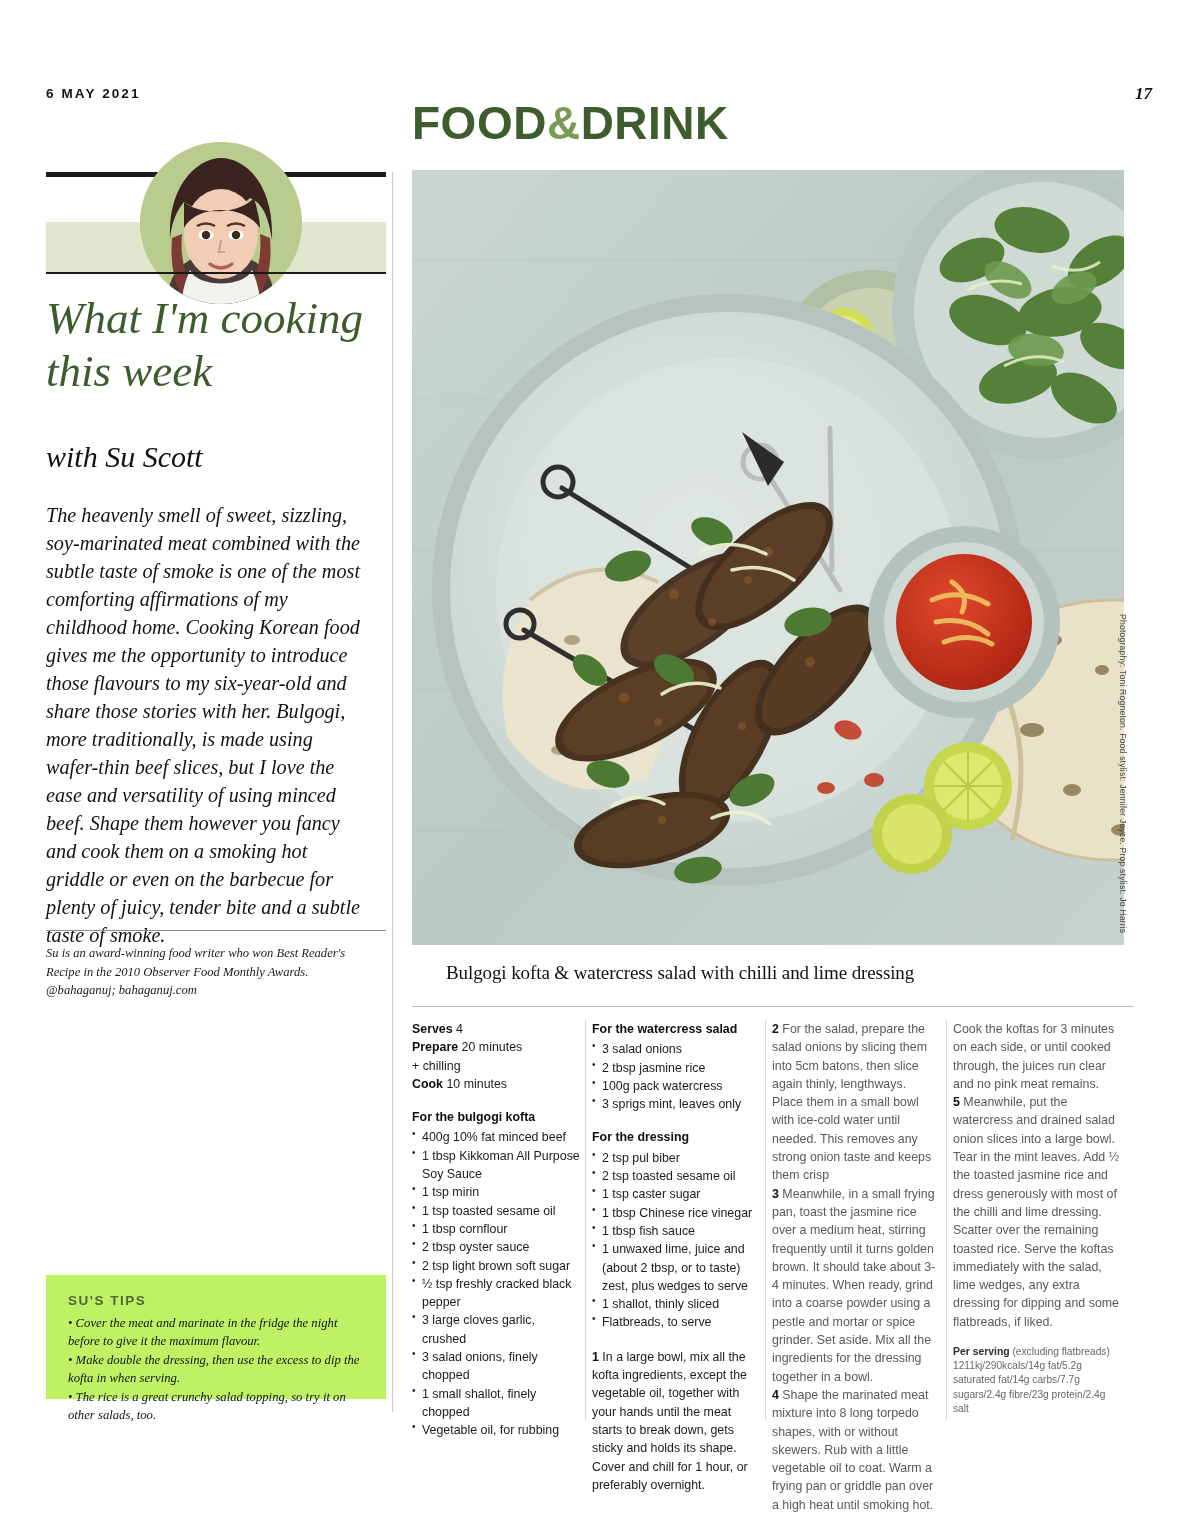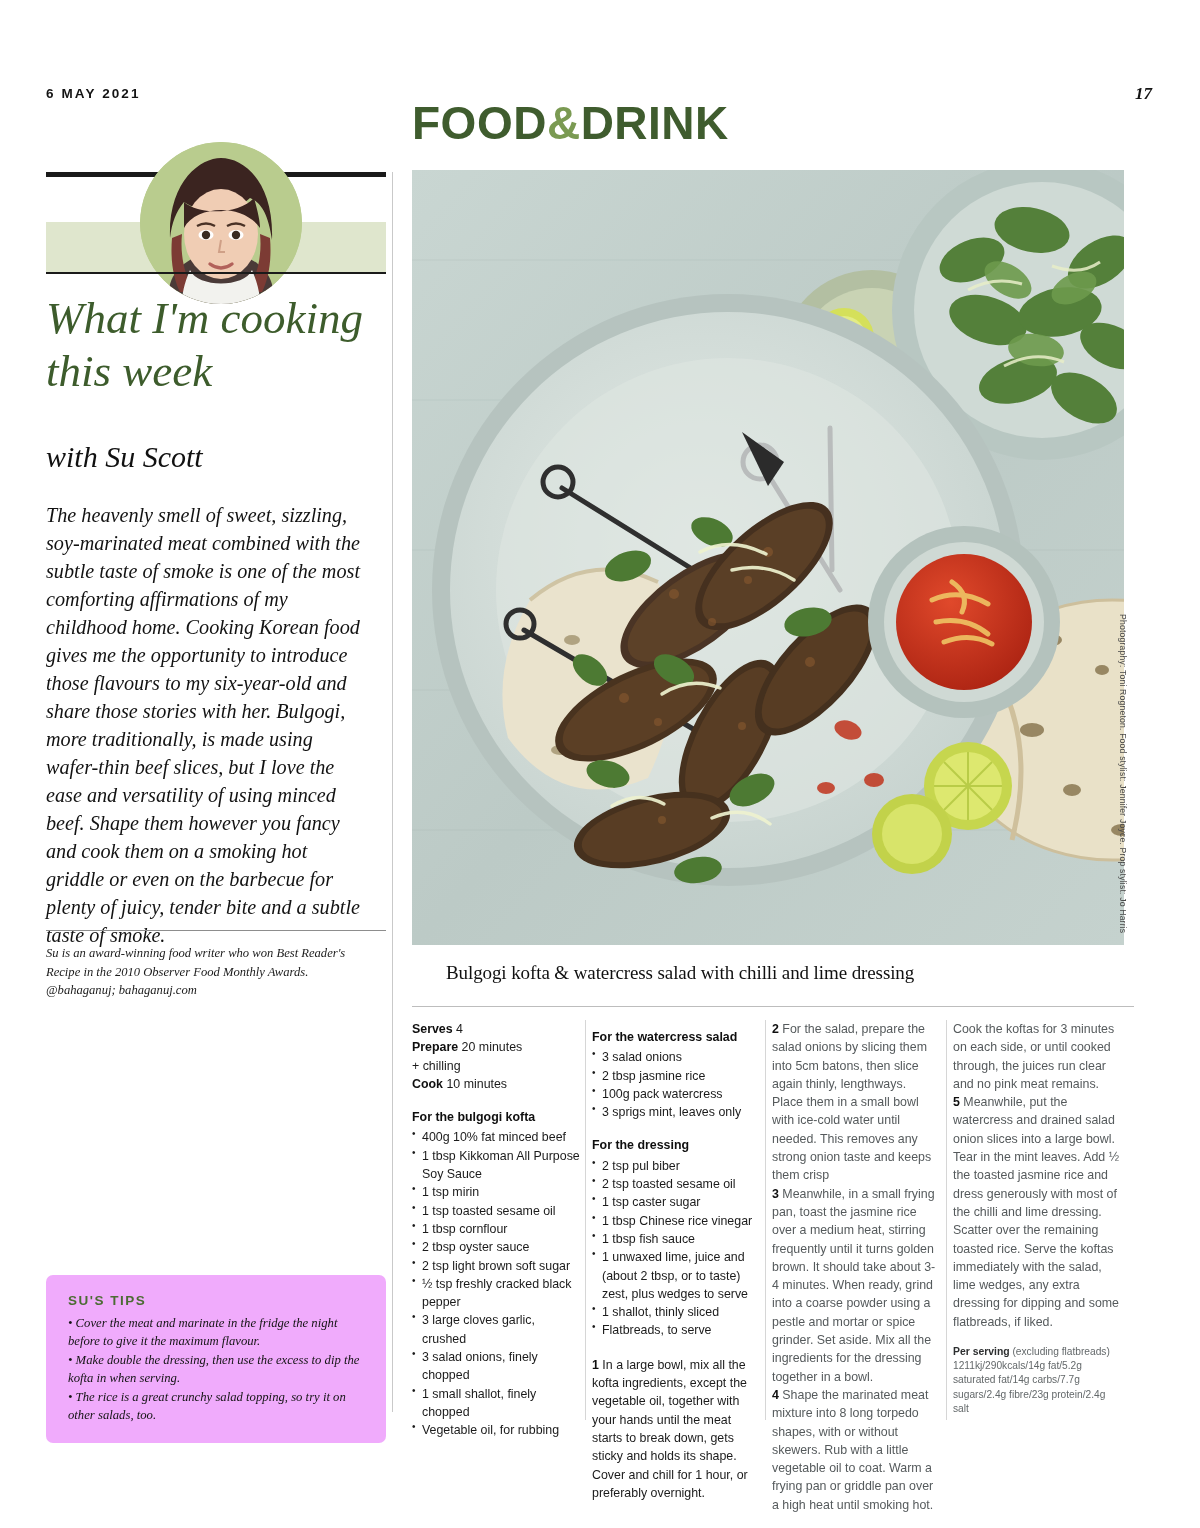--- a/index.html
+++ b/index.html
@@ -87,24 +87,23 @@
   .bio {
     position: absolute; left: 46px; top: 944px;
     width: 318px;
     font-family: "Liberation Serif", serif;
     font-style: italic; font-size: 12.6px; line-height: 1.47;
     color: #1a1a1a;
   }
 
   .tips {
     position: absolute; left: 46px; top: 1275px;
-    width: 340px; height: 168px;
-    background: #f0abfc;
+    width: 340px; height: 124px;
+    background: #bef264;
     padding: 18px 20px 0 22px;
-    border-radius: 7px;
   }
   .tips h3 {
     font-size: 13.5px; font-weight: 700; letter-spacing: 1.5px;
     color: #4b6b33; margin-bottom: 6px;
   }
   .tips p {
     font-family: "Liberation Serif", serif;
     font-style: italic; font-size: 12.7px; line-height: 1.45;
     color: #141414;
   }
@@ -419,21 +418,21 @@
         <li><span>2 tsp light brown soft sugar</span></li>
         <li><span>½ tsp freshly cracked black pepper</span></li>
         <li><span>3 large cloves garlic, crushed</span></li>
         <li><span>3 salad onions, finely chopped</span></li>
         <li><span>1 small shallot, finely chopped</span></li>
         <li><span>Vegetable oil, for rubbing</span></li>
       </ul>
     </div>
 
     <div class="rcol c2">
-      <div class="sub-h" style="margin-top:8px">For the watercress salad</div>
+      <div class="sub-h" style="margin-top:0">For the watercress salad</div>
       <ul class="ing">
         <li><span>3 salad onions</span></li>
         <li><span>2 tbsp jasmine rice</span></li>
         <li><span>100g pack watercress</span></li>
         <li><span>3 sprigs mint, leaves only</span></li>
       </ul>
       <div class="sub-h">For the dressing</div>
       <ul class="ing">
         <li><span>2 tsp pul biber</span></li>
         <li><span>2 tsp toasted sesame oil</span></li>

